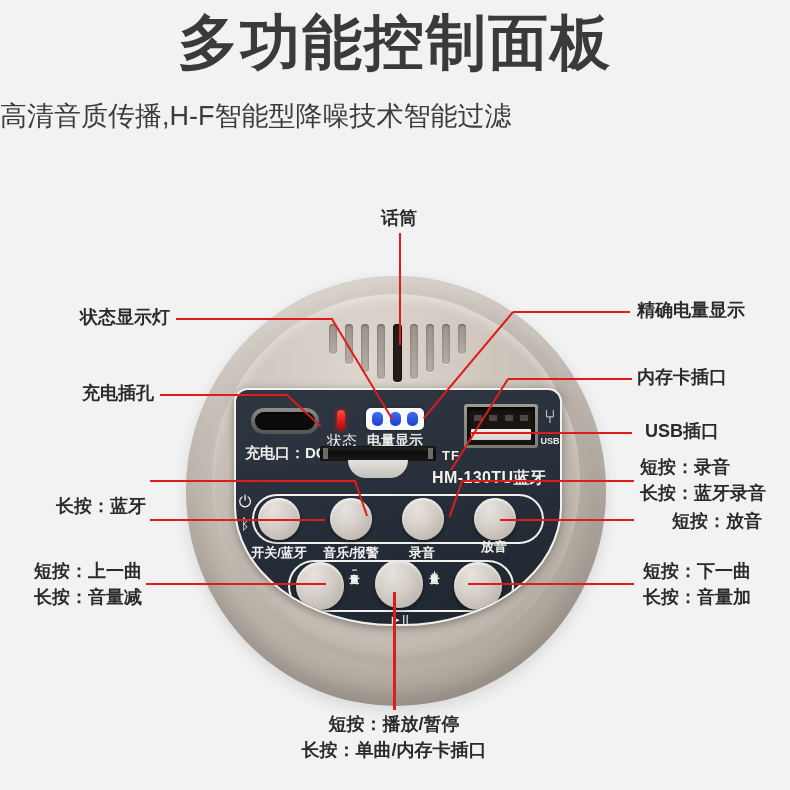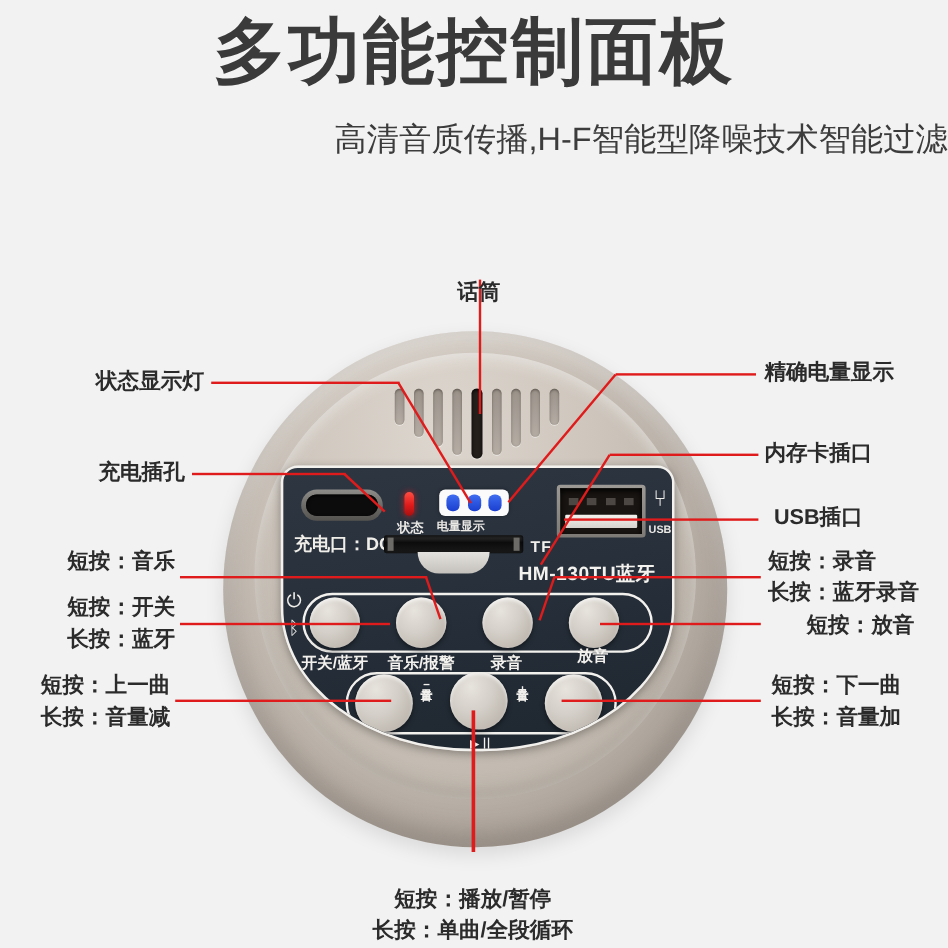--- a/index.html
+++ b/index.html
@@ -33,38 +33,38 @@
     letter-spacing: 2px;
     color: #3a3a3a;
     line-height: 1.15;
     white-space: nowrap;
   }
   .subtitle {
     position: absolute;
     top: 98px;
     left: 0;
     width: 790px;
-    text-align: right;
+    text-align: left;
     font-size: 27px;
     color: #3c3c3c;
     white-space: nowrap;
   }
 
   
   .callout {
     position: absolute;
     font-size: 18px;
     font-weight: bold;
     color: #2b2b2b;
     white-space: nowrap;
     line-height: 1.42;
   }
   .callout.r { text-align: left; }
   .callout.l { text-align: right; }
-  .callout.c { text-align: center; margin-top: 25px; }
+  .callout.c { text-align: center; }
   .callout .ln { display: block; }
 
   
   .lead {
     position: absolute;
     background: #e01b1b;
   }
   .lead.h { height: 2px; }
   .lead.v { width: 2px; }
   .diag {
@@ -177,23 +177,23 @@
     width: 8px; height: 20px;
     border-radius: 4px;
     background: linear-gradient(180deg, #ff4d42 0%, #e01b1b 55%, #a71010 100%);
     box-shadow: 0 0 5px rgba(224,27,27,.85);
   }
   .led-cap {
     position: absolute;
     left: 90px; top: 42px;
     width: 32px;
     text-align: center;
-    font-size: 11px;
+    font-size: 15px;
     color: #eceae6;
-    font-weight: bold;
+    font-weight: normal;
   }
 
   
   .batt {
     position: absolute;
     left: 130px; top: 18px;
     width: 58px; height: 22px;
     border-radius: 5px;
     background: #fbfbfb;
     display: flex;
@@ -204,21 +204,22 @@
   .batt b {
     display: block;
     width: 11px; height: 14px;
     border-radius: 5px;
     background: linear-gradient(180deg, #3f6df0 0%, #1a3fd0 100%);
   }
   .batt-cap {
     position: absolute;
     left: 128px; top: 42px;
     width: 62px;
-    font-size: 10px;
+    text-align: center;
+    font-size: 14px;
     color: #eceae6;
     font-weight: bold;
   }
 
   
   .tf {
     position: absolute;
     left: 84px; top: 56px;
     width: 116px; height: 15px;
     border-radius: 2px;
@@ -521,25 +522,23 @@
 
   <div class="callout r" style="left:637px;top:365px;width:160px">
     <span class="ln">内存卡插口</span>
   </div>
 
   <div class="callout r" style="left:645px;top:419px;width:150px">
     <span class="ln">USB插口</span>
   </div>
 
   <div class="callout l" style="left:0px;top:455px;width:146px">
-    <span class="ln">短按：音乐</span>
   </div>
 
   <div class="callout l" style="left:0px;top:494px;width:146px">
-    <span class="ln">短按：开关</span>
     <span class="ln">长按：蓝牙</span>
   </div>
 
   <div class="callout r" style="left:640px;top:455px;width:150px">
     <span class="ln">短按：录音</span>
     <span class="ln">长按：蓝牙录音</span>
   </div>
 
   <div class="callout l" style="left:0px;top:559px;width:142px">
     <span class="ln">短按：上一曲</span>
@@ -550,16 +549,16 @@
     <span class="ln">短按：放音</span>
   </div>
 
   <div class="callout r" style="left:643px;top:559px;width:150px">
     <span class="ln">短按：下一曲</span>
     <span class="ln">长按：音量加</span>
   </div>
 
   <div class="callout c" style="left:249px;top:712px;width:290px">
     <span class="ln">短按：播放/暂停</span>
-    <span class="ln">长按：单曲/全段循环</span>
+    <span class="ln">长按：单曲/内存卡插口</span>
   </div>
 
 </div>
 
 </body></html>

